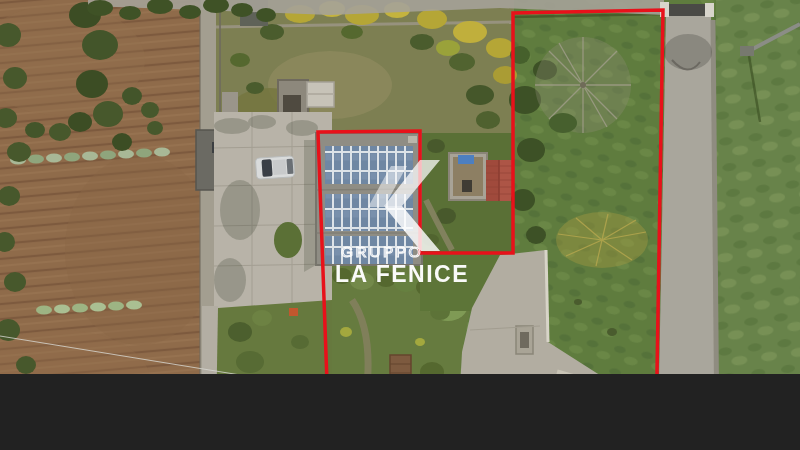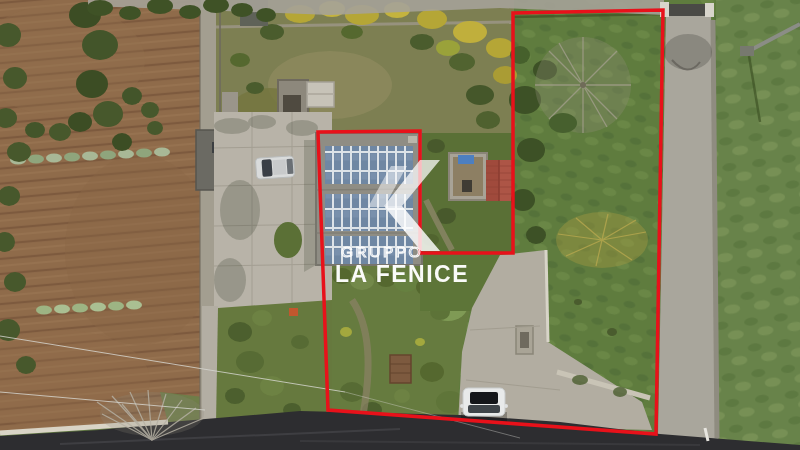--- a/index.html
+++ b/index.html
@@ -1,16 +1,16 @@
 <!DOCTYPE html>
 <html><head>
 <meta charset="utf-8">
 <style>
   html,body{margin:0;padding:0;background:#222;}
-  .stage{position:relative;width:800px;height:450px;overflow:hidden;font-family:"Liberation Sans",sans-serif;}
+  .stage{position:relative;width:800px;height:374px;overflow:hidden;font-family:"Liberation Sans",sans-serif;}
   .stage svg{display:block;}
   text{font-family:"Liberation Sans",sans-serif;}
 </style>
 </head>
 <body>
 
 <div class="stage">
 <svg width="800" height="450" viewBox="0 0 800 450">
   <defs>
     <pattern id="plow" width="22" height="15" patternUnits="userSpaceOnUse" patternTransform="rotate(-5)">

